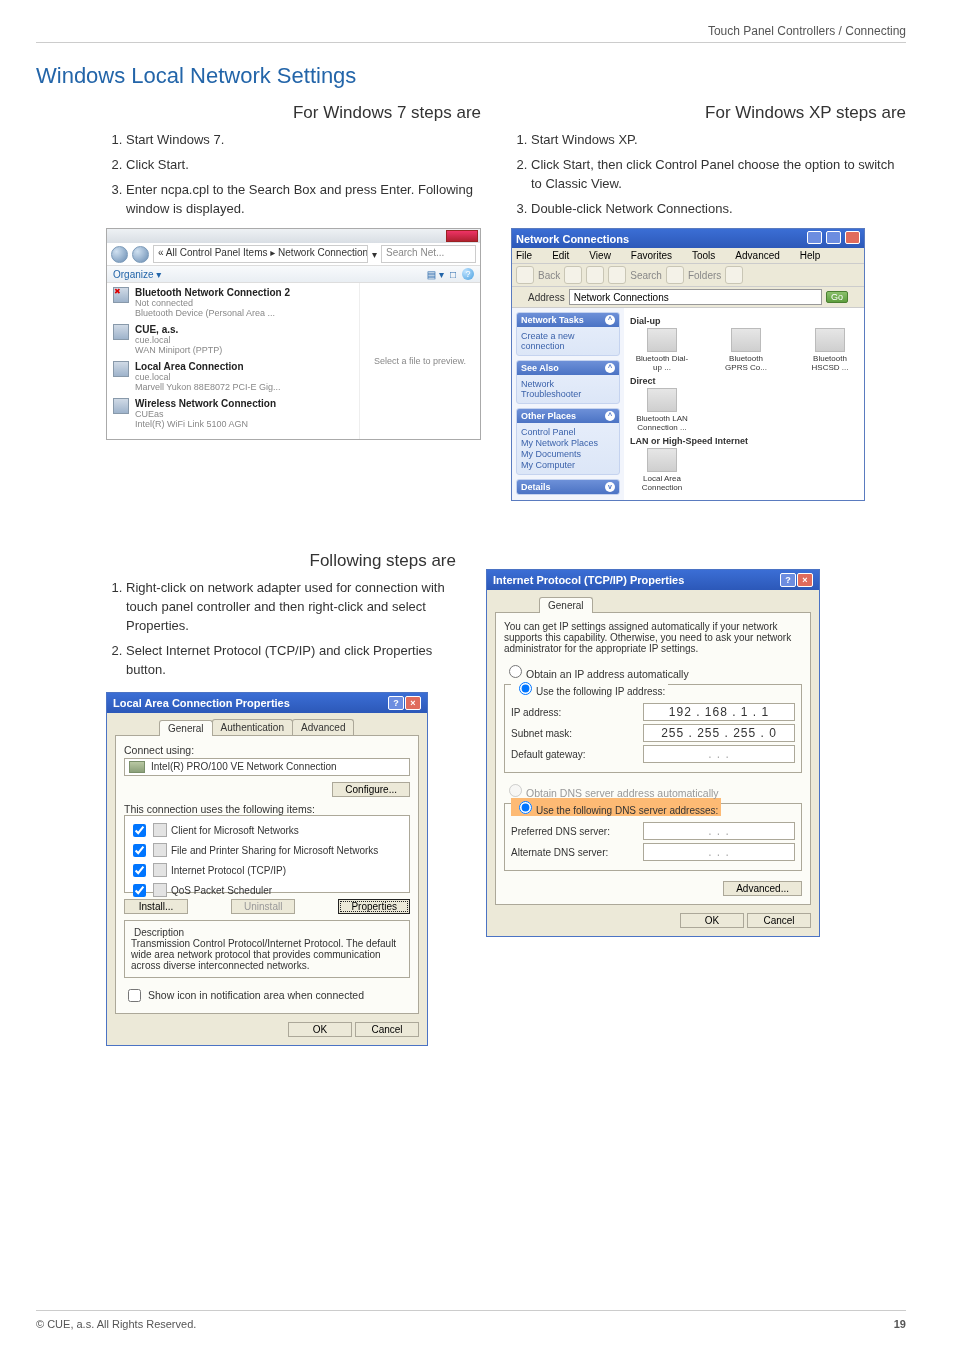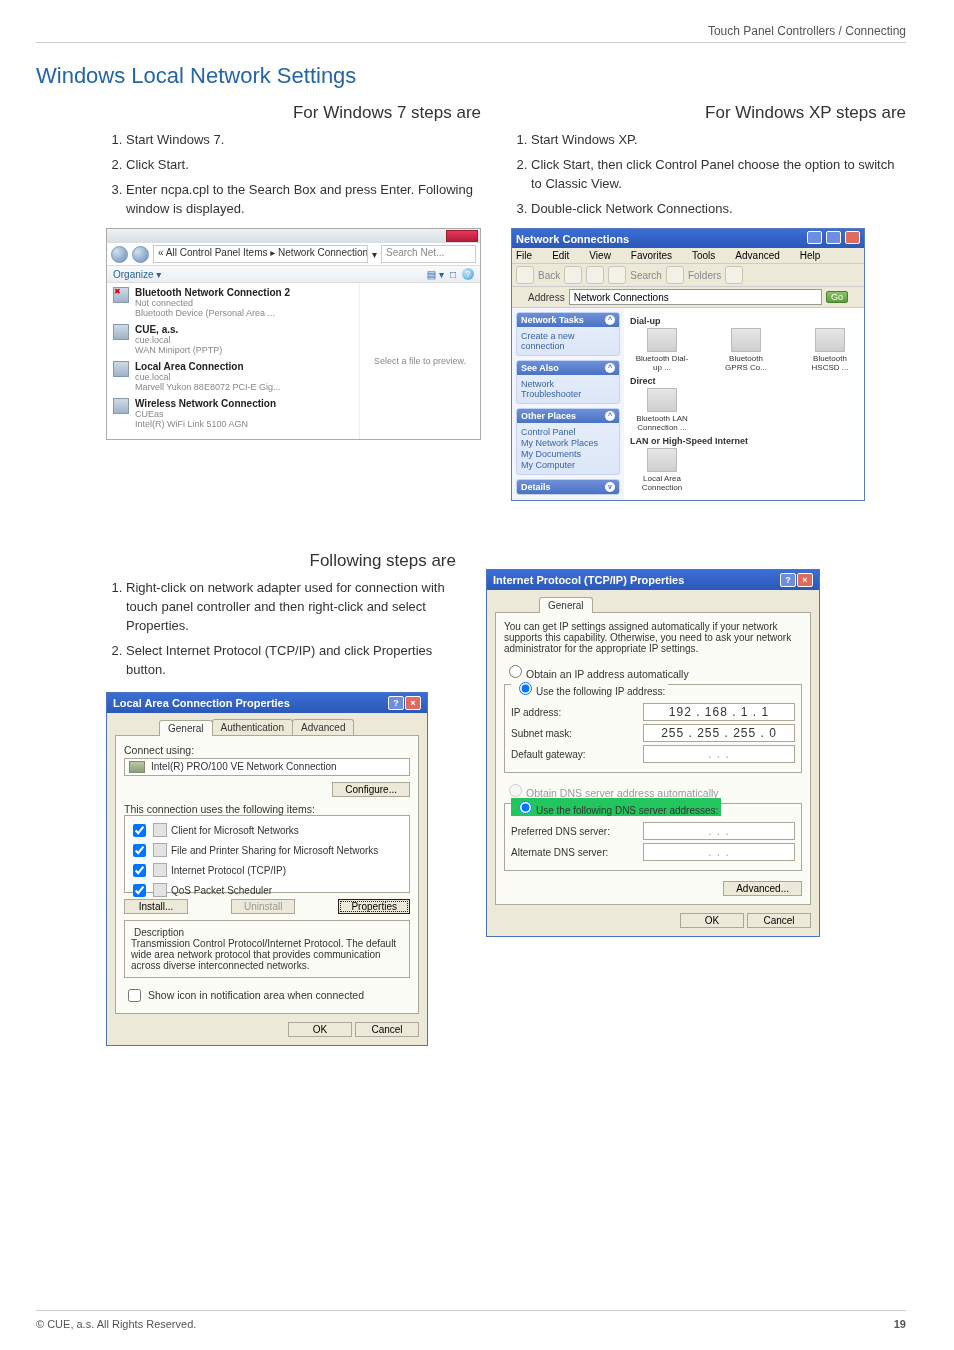--- a/index.html
+++ b/index.html
@@ -531,21 +531,21 @@
             <div class="ipgrid">
                 <span>Default gateway:</span>
                 <div class="ipinput dim">.        .        .</div>
               </div>
           </div>
 
           <label style="display:block;margin-top:8px;color:#999;">
             <input type="radio" class="radio" name="dnm" disabled="" style=""><span>Obtain DNS server address automatically</span>
           </label>
           <div class="group" style="margin-top:4px;">
-            <label style="display:block;margin:-12px 0 6px 0;background:#22c55e;width:max-content;padding:0 3px;">
+            <label style="display:block;margin:-12px 0 6px 0;background:#fdba74;width:max-content;padding:0 3px;">
               <input type="radio" class="radio" name="dnm" checked="" style=""><span>Use the following DNS server addresses:</span>
             </label>
             <div class="ipgrid">
                 <span>Preferred DNS server:</span>
                 <div class="ipinput dim">.        .        .</div>
               </div>
             <div class="ipgrid">
                 <span>Alternate DNS server:</span>
                 <div class="ipinput dim">.        .        .</div>
               </div>

